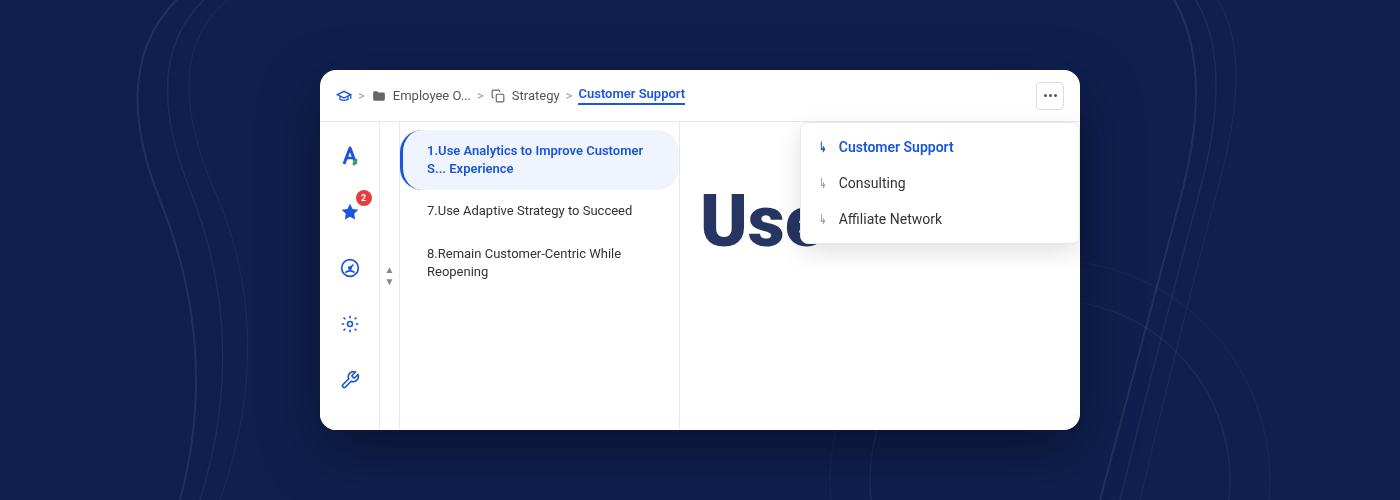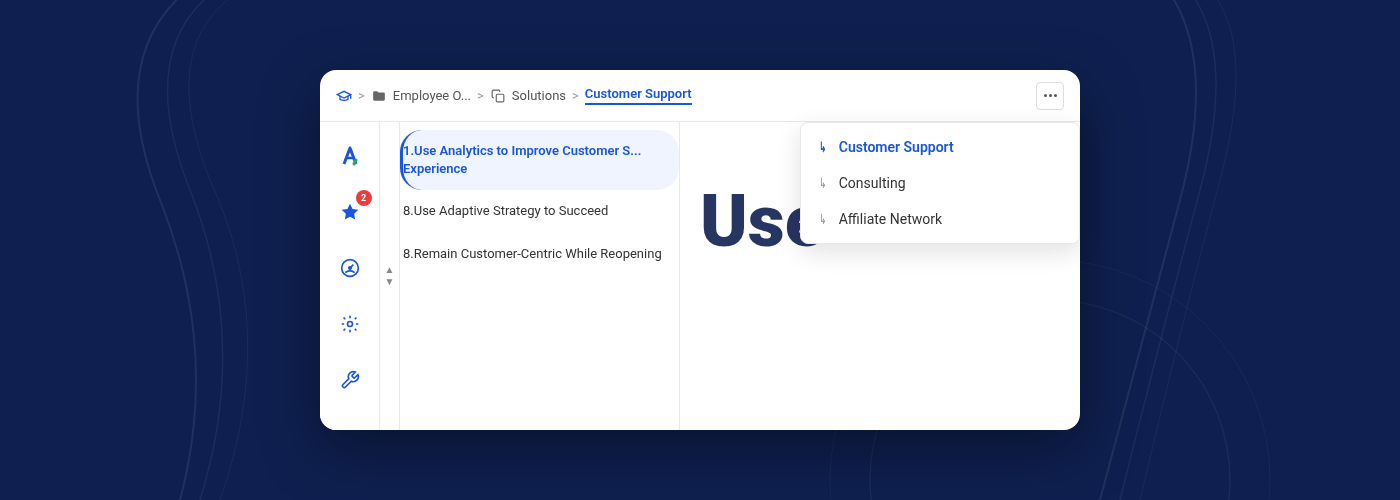--- a/index.html
+++ b/index.html
@@ -176,21 +176,21 @@
     
     .content-list {
       width: 280px;
       padding: 8px 0;
       overflow-y: auto;
       flex-shrink: 0;
       border-right: 1px solid #e8e8e8;
     }
 
     .list-item {
-      padding: 12px 0;
+      padding: 12px 24px;
       font-size: 13px;
       color: #333;
       cursor: pointer;
       border-left: 3px solid transparent;
       line-height: 1.4;
       border-radius: 22px;
     }
 
     .list-item.active {
       color: #1a56db;
@@ -299,21 +299,21 @@
       <span>Employee O...</span>
     </div>
     <span class="breadcrumb-sep">&gt;</span>
     <div class="breadcrumb-item">
       <span class="breadcrumb-icon">
         <svg width="14" height="14" viewBox="0 0 24 24" fill="none" stroke="#666" stroke-width="2">
           <rect x="9" y="9" width="13" height="13" rx="2"></rect>
           <path d="M5 15H4a2 2 0 01-2-2V4a2 2 0 012-2h9a2 2 0 012 2v1"></path>
         </svg>
       </span>
-      <span>Solutions</span>
+      <span>Strategy</span>
     </div>
     <span class="breadcrumb-sep">&gt;</span>
     <div class="breadcrumb-item active">
       <span>Customer Support</span>
     </div>
     <button class="more-btn">
       <span class="more-dot"></span>
       <span class="more-dot"></span>
       <span class="more-dot"></span>
     </button>
@@ -366,21 +366,21 @@
     <div class="collapse-toggle">
       <span class="collapse-arrow">▲</span>
       <span class="collapse-arrow">▼</span>
     </div>
 
     <div class="content-list">
       <div class="list-item active">
         <span>1.Use Analytics to Improve Customer S... Experience</span>
       </div>
       <div class="list-item">
-        <span>8.Use Adaptive Strategy to Succeed</span>
+        <span>7.Use Adaptive Strategy to Succeed</span>
       </div>
       <div class="list-item">
         <span>8.Remain Customer-Centric While Reopening</span>
       </div>
     </div>
 
     <div class="content-area">
       <div class="content-bg-text">
         <div>Use</div>
       </div>

